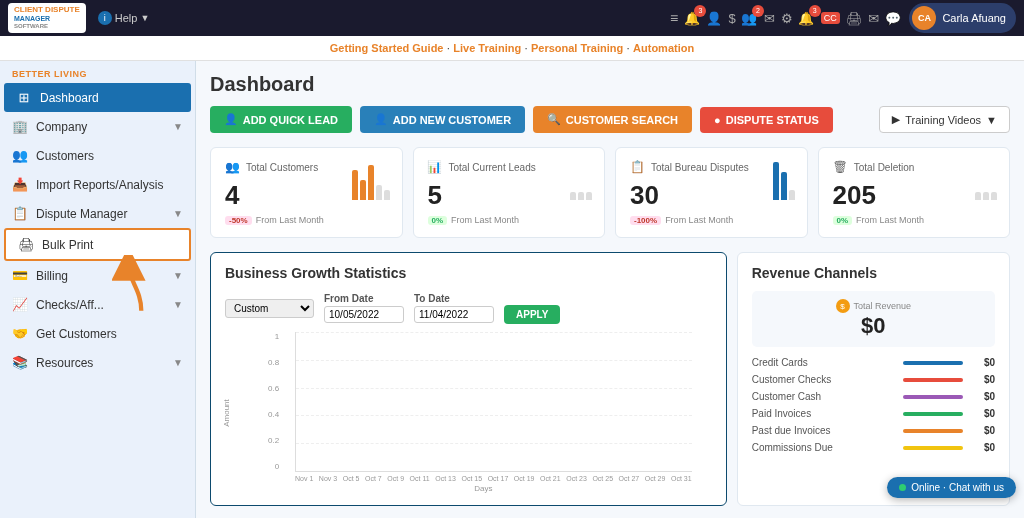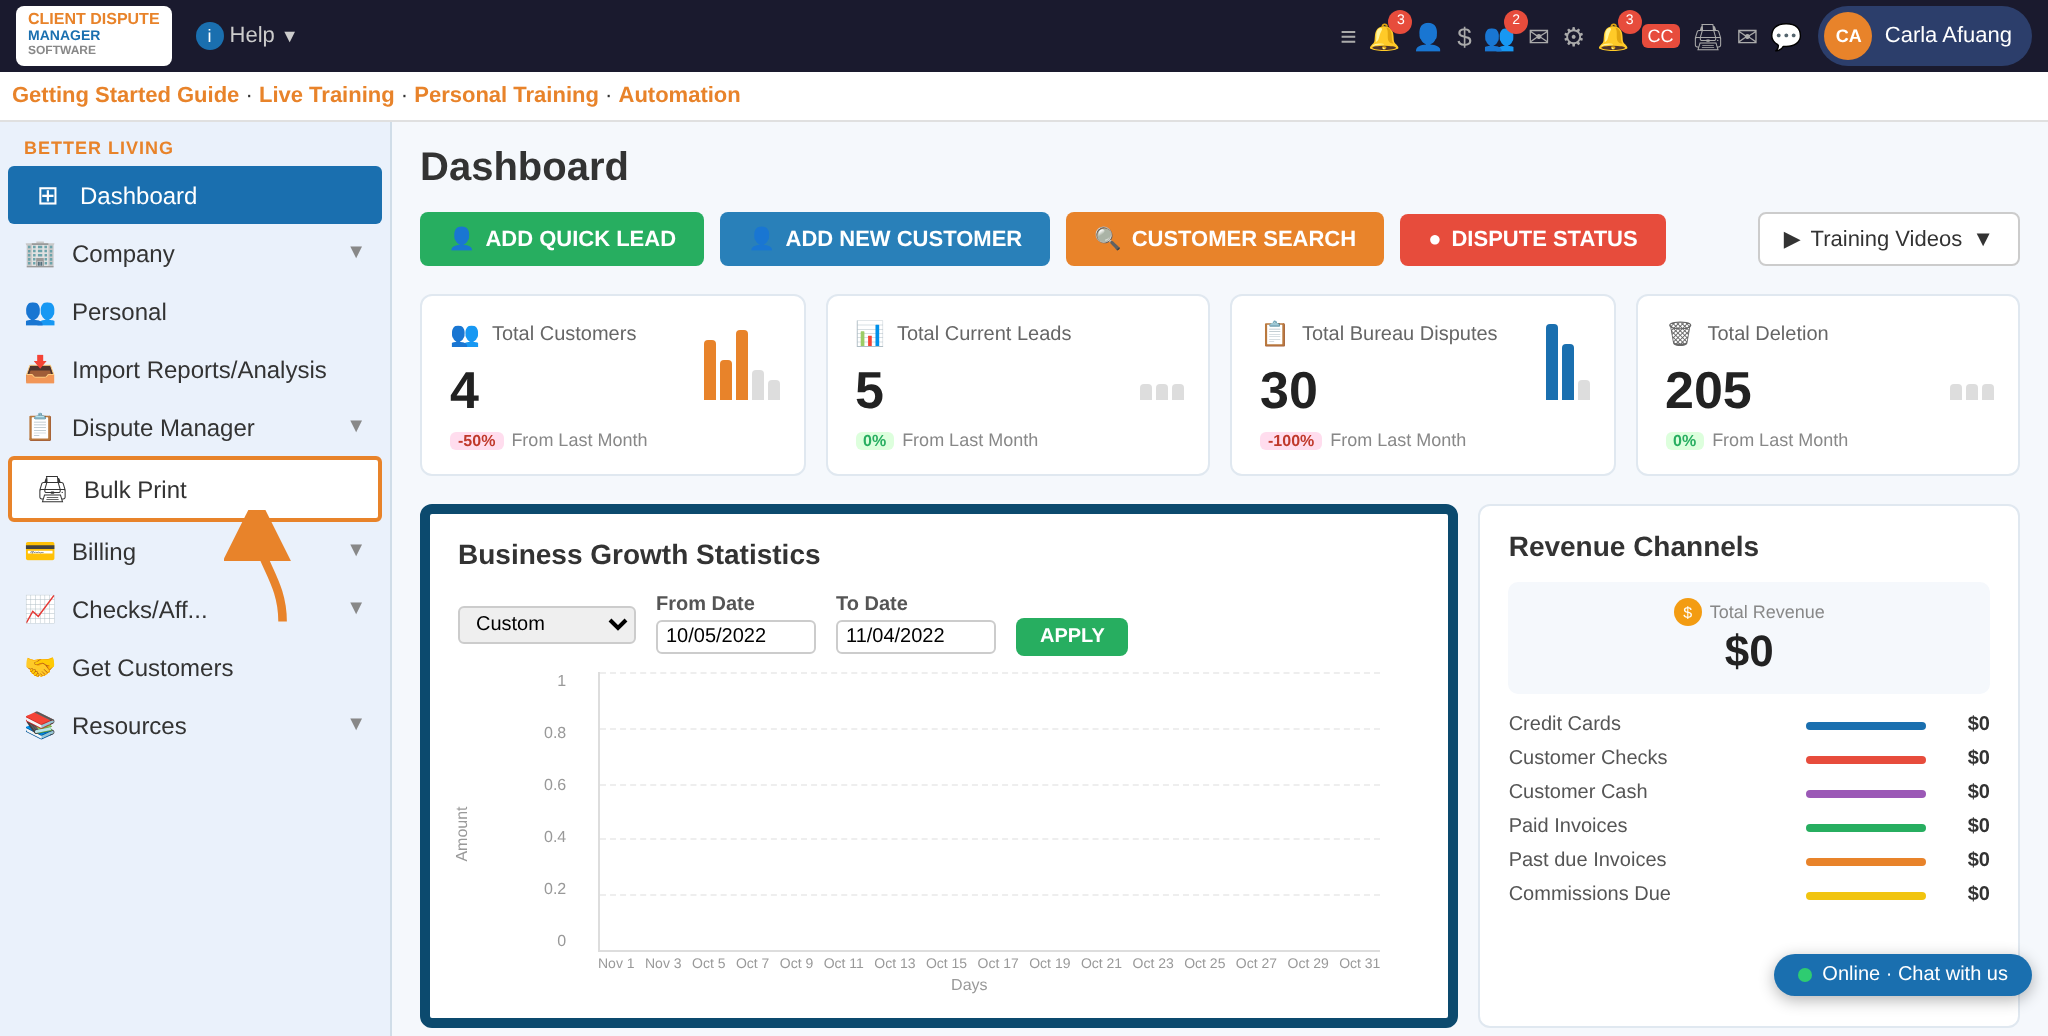--- a/index.html
+++ b/index.html
@@ -91,21 +91,21 @@
       align-items: center;
       justify-content: center;
       font-size: 9px;
       color: #fff;
       font-weight: bold;
     }
 
     
     .announcement-bar {
       background: #fff;
-      text-align: left;
+      text-align: center;
       padding: 6px;
       font-size: 11px;
       color: #333;
       border-bottom: 1px solid #e0e0e0;
       flex-shrink: 0;
     }
     .announcement-bar a {
       color: #e8832a;
       text-decoration: none;
       font-weight: bold;
@@ -283,21 +283,21 @@
     
     .bottom-section {
       display: flex;
       gap: 10px;
     }
 
     
     .growth-panel {
       background: #fff;
       border-radius: 6px;
-      border: 5px solid #0c4a6e;
+      border: 1px solid #0c4a6e;
       flex: 2;
       padding: 12px 14px;
     }
     .growth-panel-title {
       font-size: 14px;
       font-weight: bold;
       color: #333;
       margin-bottom: 10px;
     }
     .growth-controls {
@@ -529,21 +529,21 @@
       <span class="si-icon">⊞</span>
       <span>Dashboard</span>
     </div>
     <div class="sidebar-item">
       <span class="si-icon">🏢</span>
       <span>Company</span>
       <span class="si-arrow">▼</span>
     </div>
     <div class="sidebar-item">
       <span class="si-icon">👥</span>
-      <span>Personal</span>
+      <span>Customers</span>
     </div>
     <div class="sidebar-item">
       <span class="si-icon">📥</span>
       <span>Import Reports/Analysis</span>
     </div>
     <div class="sidebar-item">
       <span class="si-icon">📋</span>
       <span>Dispute Manager</span>
       <span class="si-arrow">▼</span>
     </div>

